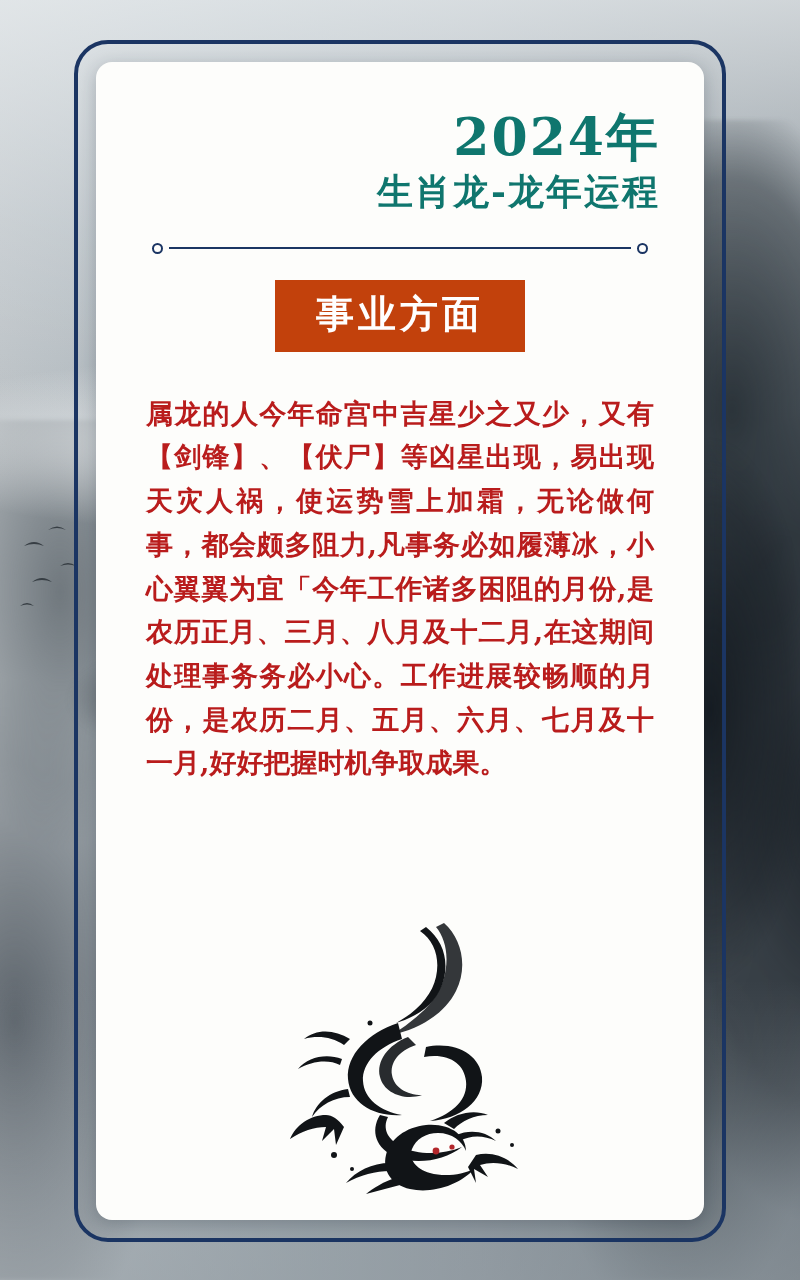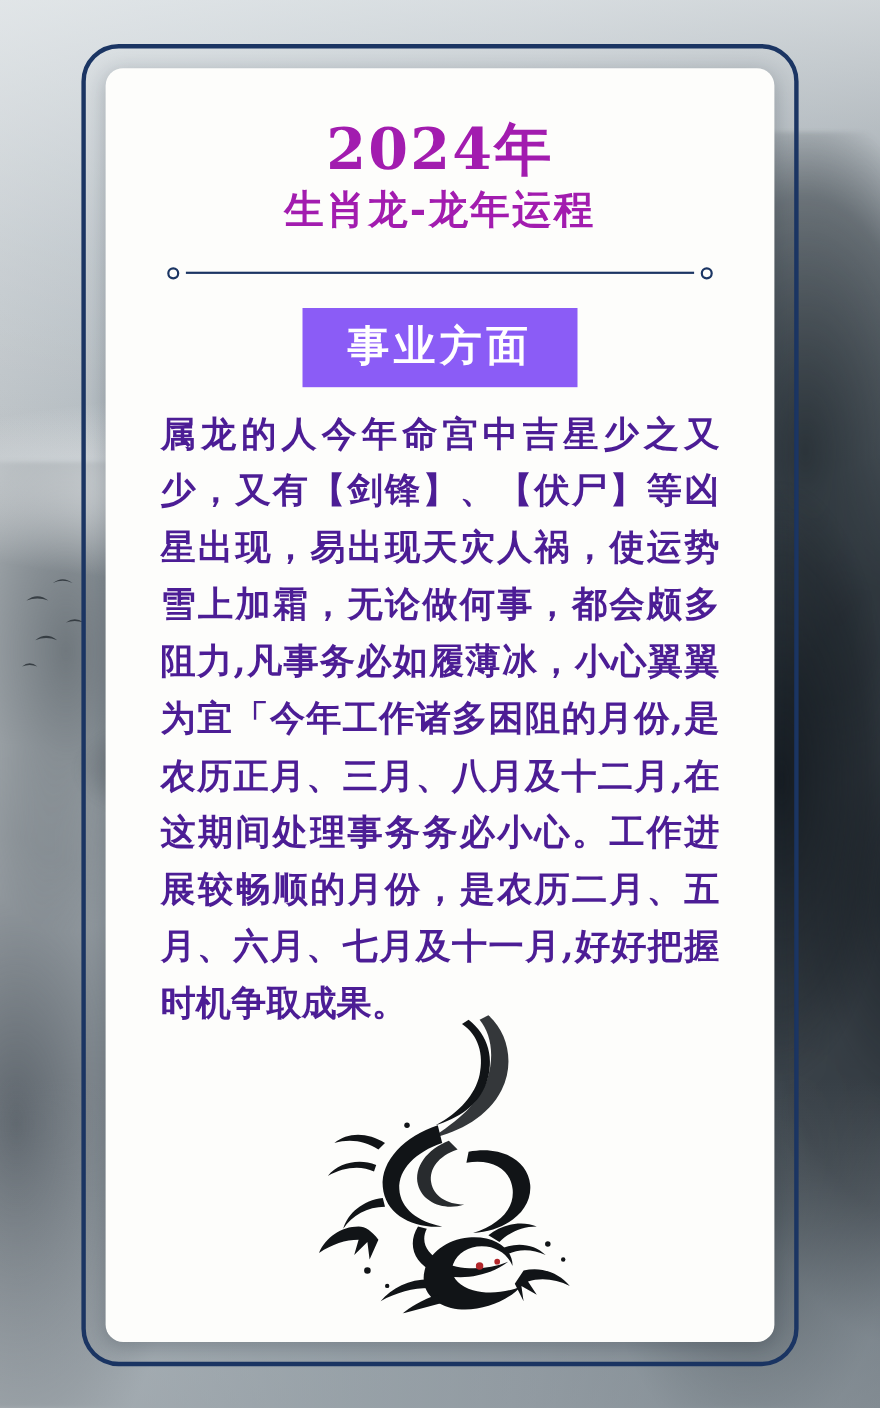--- a/index.html
+++ b/index.html
@@ -107,22 +107,22 @@
     box-shadow: 0 4px 18px rgba(20,30,45,0.25);
     overflow: hidden;
   }
   .card-inner {
     padding: 34px 44px 0 44px;
     box-sizing: border-box;
     height: 100%;
   }
 
   .title-main, .title-sub {
-    color: #a21caf;
-    text-align: center;
+    color: #0f766e;
+    text-align: right;
     font-weight: 700;
     letter-spacing: 2px;
     font-family: "DejaVu Serif", "Liberation Serif", serif;
   }
   .title-main {
     font-size: 52px;
     line-height: 1.1;
     margin: 12px 0 6px 0;
   }
   .title-sub {
@@ -151,35 +151,35 @@
     height: 2px;
     background: #1b3563;
     margin: 0 6px;
   }
 
   
   .section-badge {
     display: block;
     margin: 0 auto;
     width: 250px;
-    background: #8b5cf6;
+    background: #c2410c;
     color: #ffffff;
     text-align: center;
     font-size: 38px;
     font-weight: 700;
     letter-spacing: 4px;
     padding: 9px 0 12px 0;
     font-family: "DejaVu Serif", "Liberation Serif", serif;
   }
 
   
   .body-text {
-    margin: 17px 6px 0 6px;
-    color: #4c1d95;
-    font-size: 32px;
+    margin: 40px 6px 0 6px;
+    color: #b91c1c;
+    font-size: 27px;
     line-height: 1.62;
     font-weight: 700;
     text-align: justify;
     text-justify: inter-ideograph;
     font-family: "DejaVu Serif", "Liberation Serif", serif;
     letter-spacing: 0px;
   }
 
   
   .dragon-wrap {

